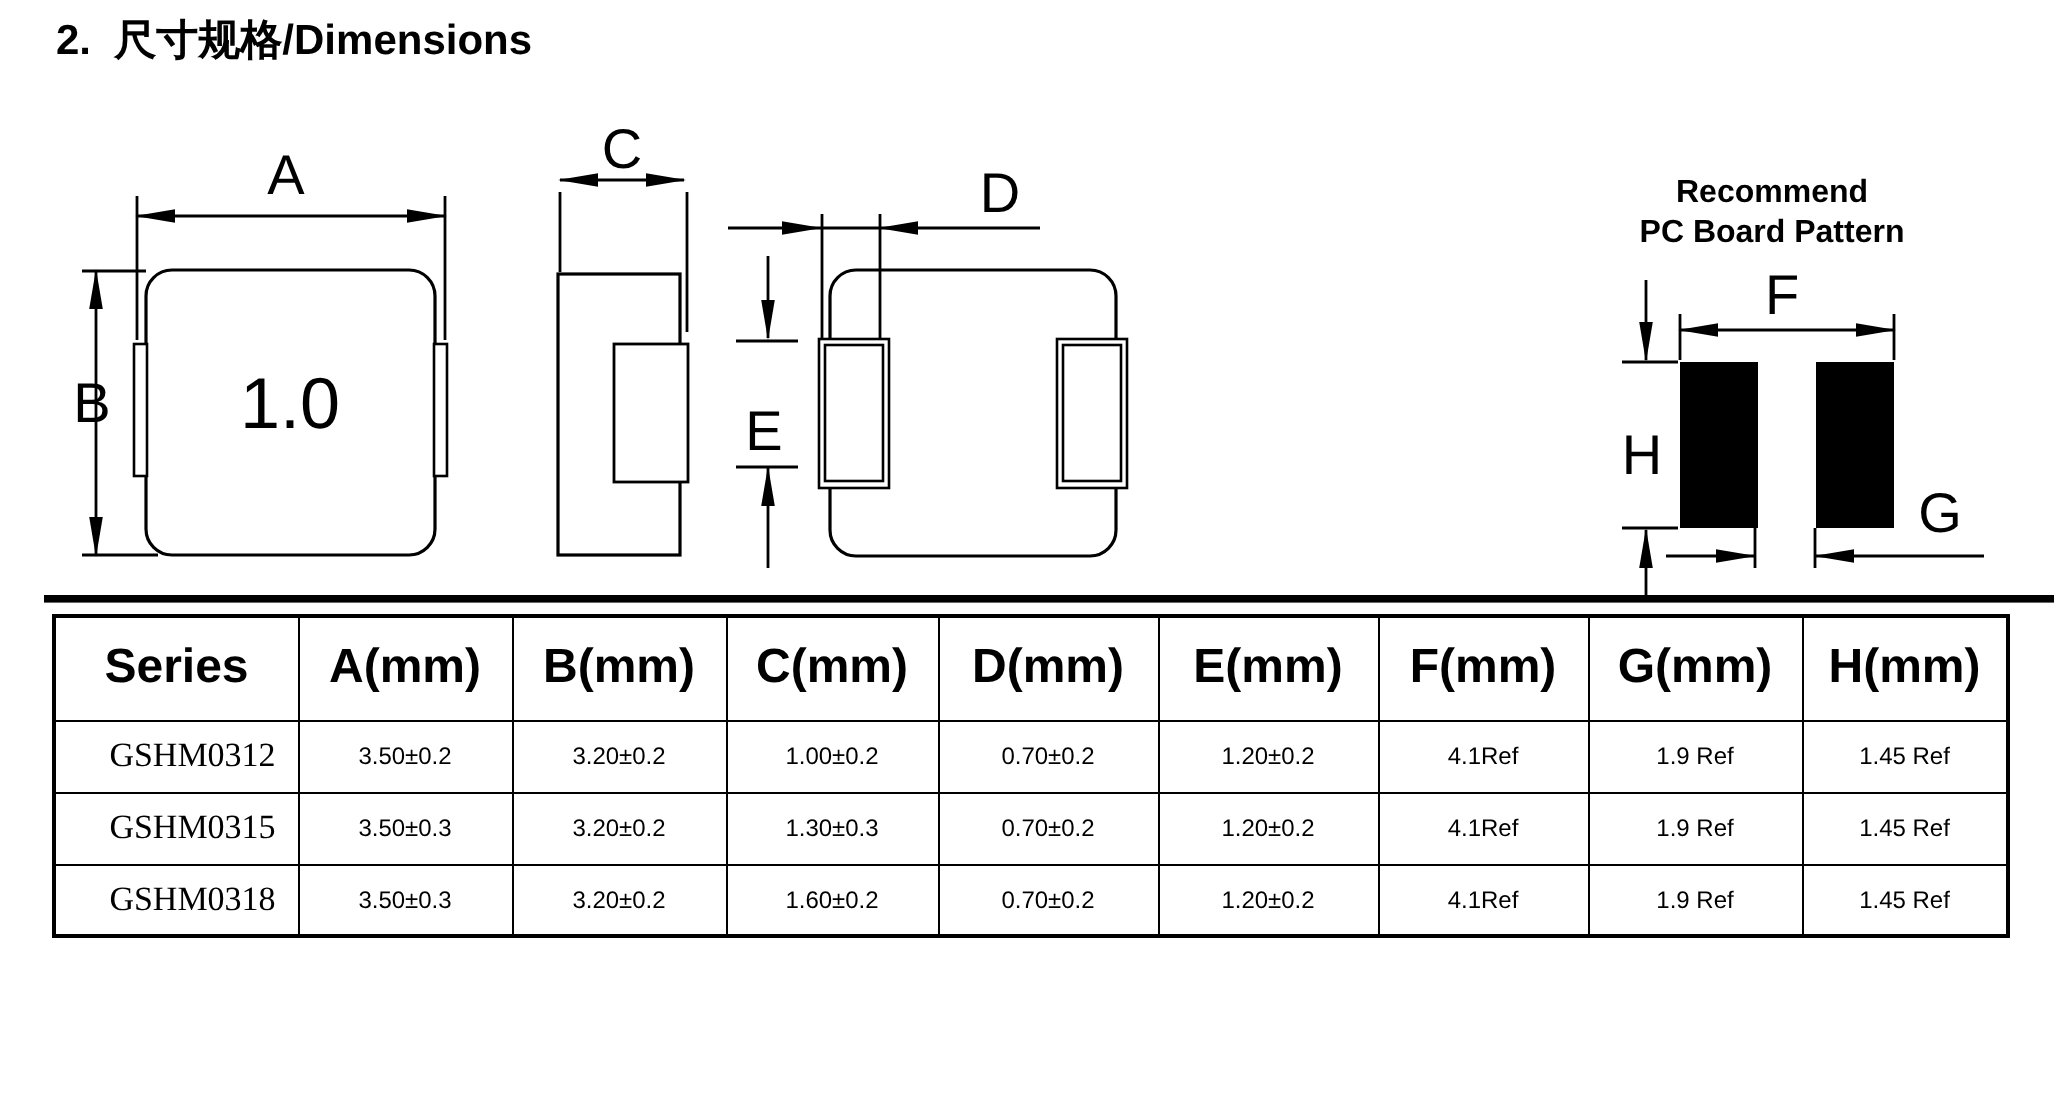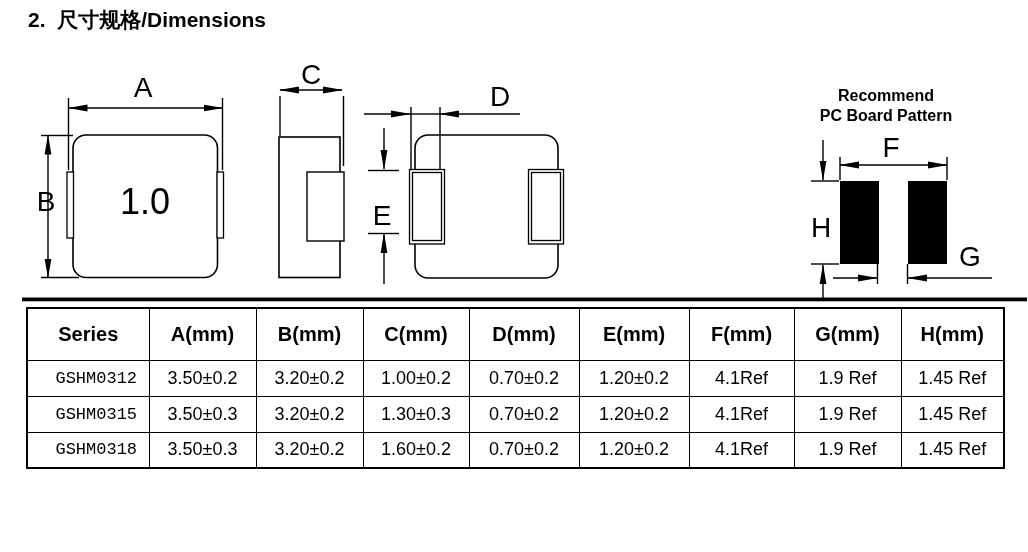--- a/index.html
+++ b/index.html
@@ -21,23 +21,23 @@
     border-collapse:collapse;table-layout:fixed;width:977px;
     background:#fff;
   }
   .dim-table th,.dim-table td{
     border:1.5px solid #000;text-align:center;vertical-align:middle;
     padding:0;overflow:hidden;
   }
   .dim-table{border:2px solid #000;}
   .dim-table thead tr{height:52px;}
   .dim-table tbody tr{height:36px;}
-  .dim-table th{font-size:20px;font-weight:bold;}
-  .dim-table td{font-size:18px;font-weight:normal;}
-  .dim-table td.series{font-family:Liberation Mono, monospace;font-size:17px;padding-left:16px;}
+  .dim-table th{font-size:24px;font-weight:bold;}
+  .dim-table td{font-size:12px;font-weight:normal;}
+  .dim-table td.series{font-family:Liberation Serif, serif;font-size:17px;padding-left:16px;}
   .marking-note{
     position:absolute;left:28px;top:509px;margin:0;
     font-size:19px;font-weight:bold;white-space:pre;
   }
   svg text{fill:#000;}
   .dimletter{font-family:"Liberation Sans",sans-serif;font-size:28px;font-weight:normal;}
   .bodymark{font-family:"Liberation Sans",sans-serif;font-size:36px;font-weight:normal;}
   .pcbtitle{font-family:"Liberation Sans",sans-serif;font-size:16px;font-weight:bold;}
 </style>
 </head>

